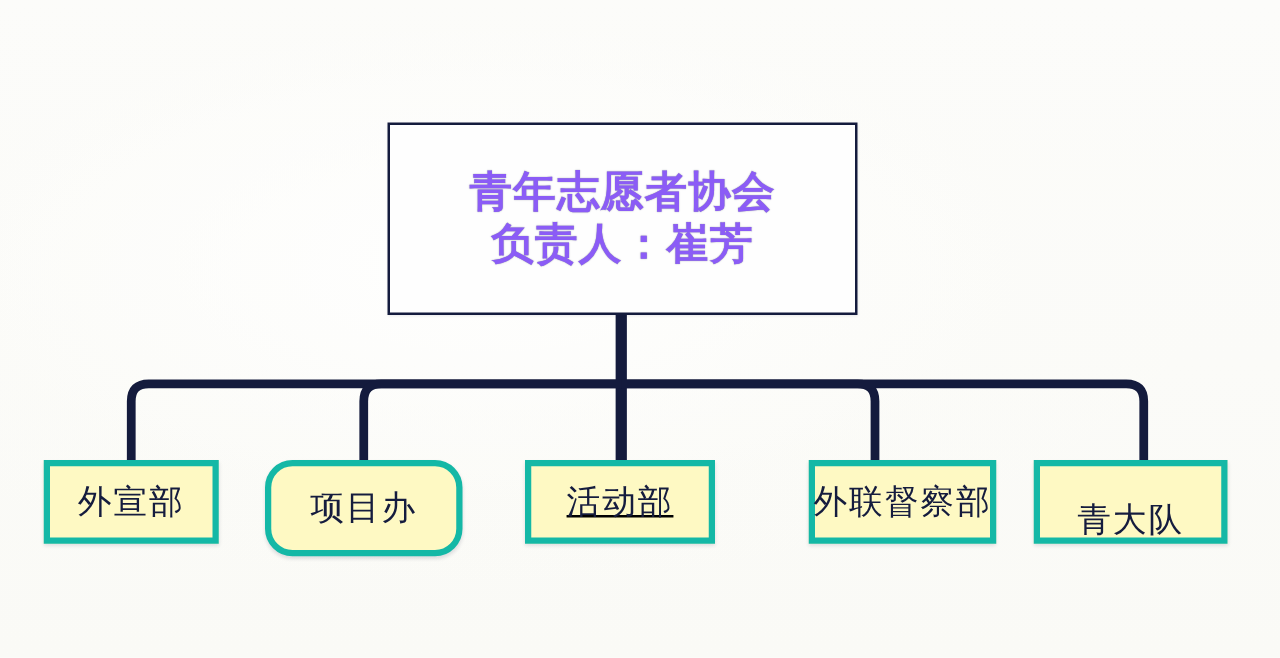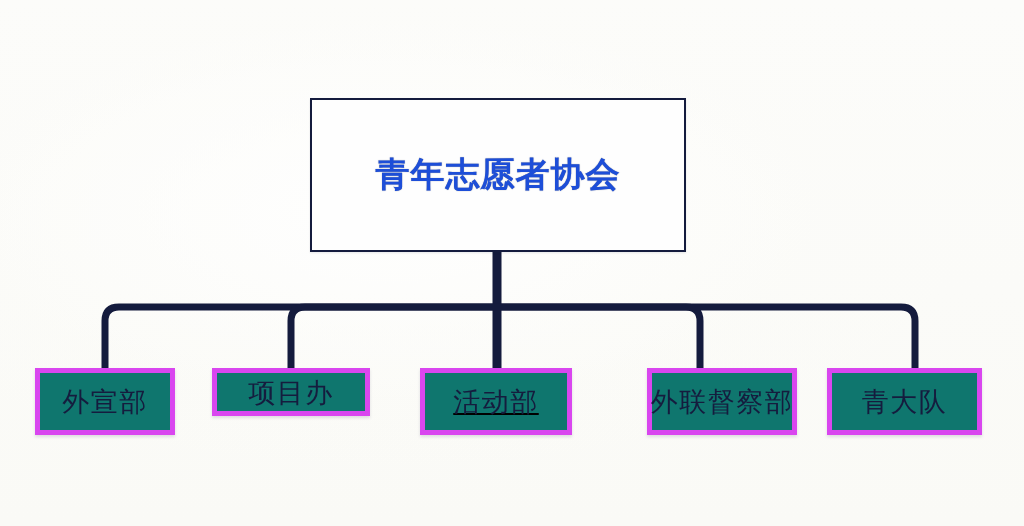--- a/index.html
+++ b/index.html
@@ -41,21 +41,21 @@
     box-sizing: border-box;
     background: #fefefe;
     border: 2px solid #141b3d;
     display: flex;
     flex-direction: column;
     align-items: center;
     justify-content: center;
     box-shadow: 0 1px 2px rgba(20,27,61,0.10);
   }
   .node-root .line {
-    color: #1d4ed8;
+    color: #8b5cf6;
     font-weight: 700;
     font-size: 34px;
     line-height: 1.22;
     letter-spacing: 1px;
     white-space: nowrap;
     text-shadow: 0 0 1px rgba(20,27,61,0.55);
   }
 
   
   #connectors {
@@ -64,22 +64,22 @@
     top: 0;
     width: 1024px;
     height: 526px;
     pointer-events: none;
   }
 
   
   .node-child {
     position: absolute;
     box-sizing: border-box;
-    background: #0f766e;
-    border: 5px solid #d946ef;
+    background: #fef9c3;
+    border: 5px solid #14b8a6;
     display: flex;
     align-items: center;
     justify-content: center;
     box-shadow: 0 2px 3px rgba(20,27,61,0.13);
   }
   .node-child .clabel {
     color: #151c3e;
     font-weight: 400;
     font-size: 27px;
     letter-spacing: 1.5px;
@@ -101,35 +101,36 @@
 
       <path d="M 105 368 L 105 321 Q 105 307 119 307 L 497 307" stroke-width="7"></path>
       <path d="M 291 368 L 291 321 Q 291 307 305 307 L 497 307" stroke-width="7"></path>
       <path d="M 700 368 L 700 321 Q 700 307 686 307 L 497 307" stroke-width="7"></path>
       <path d="M 915 368 L 915 321 Q 915 307 901 307 L 497 307" stroke-width="7"></path>
     </g>
   </svg>
 
   <div class="node-root">
     <div class="line">青年志愿者协会</div>
+    <div class="line">负责人：崔芳</div>
   </div>
 
   <div class="node-child" style="left:35px; top:368px; width:140px; height:67px;">
     <span class="clabel">外宣部</span>
   </div>
 
-  <div class="node-child" style="left:212px; top:368px; width:158px; height:48px;">
+  <div class="node-child" style="left:212px; top:368px; width:158px; height:77px;border-radius:22px;">
     <span class="clabel">项目办</span>
   </div>
 
   <div class="node-child" style="left:420px; top:368px; width:152px; height:67px;text-decoration:underline;">
     <span class="clabel">活动部</span>
   </div>
 
   <div class="node-child" style="left:647px; top:368px; width:150px; height:67px;">
     <span class="clabel">外联督察部</span>
   </div>
 
-  <div class="node-child" style="left:827px; top:368px; width:155px; height:67px;">
+  <div class="node-child" style="left:827px; top:368px; width:155px; height:67px;align-items:flex-end;">
     <span class="clabel">青大队</span>
   </div>
 
 </div>
 
 </body></html>

